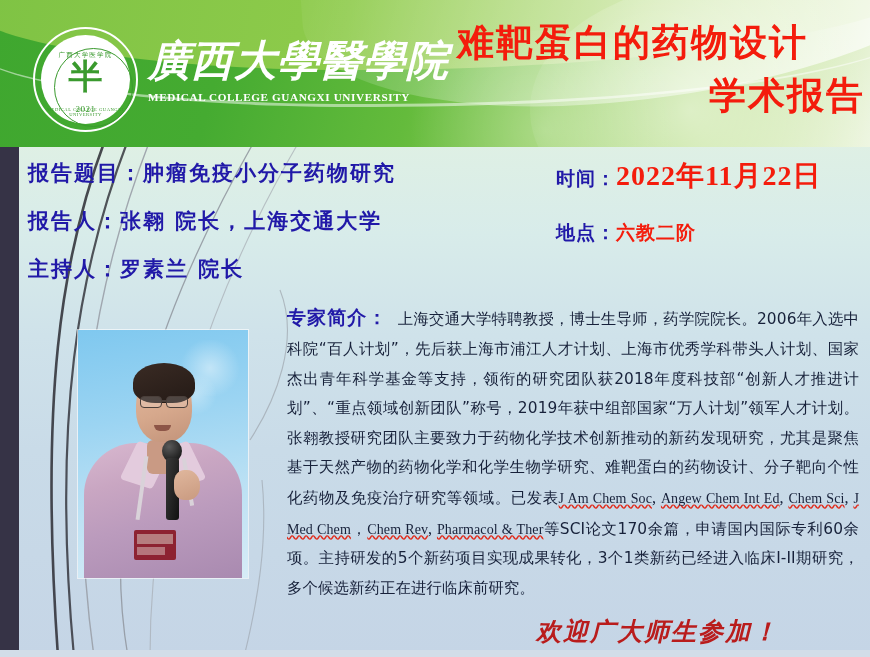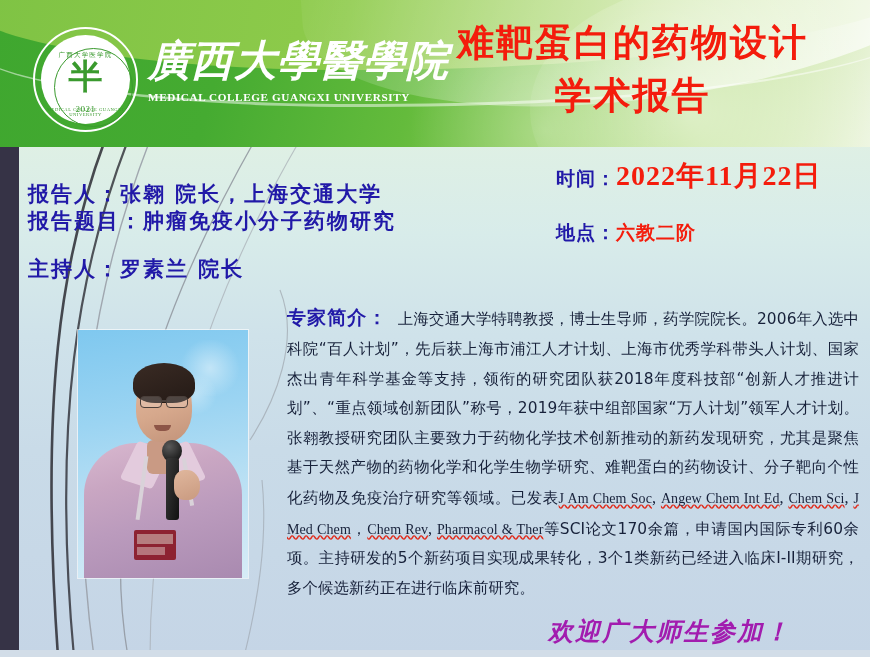--- a/index.html
+++ b/index.html
@@ -61,21 +61,21 @@
   .college-cn{font-family:"DejaVu Sans",sans-serif;font-size:42px;color:#ffffff;font-weight:bold;
     font-style:italic;letter-spacing:1px;line-height:50px;white-space:nowrap;}
   .college-en{font-family:"Liberation Serif",serif;font-size:11.2px;color:#ffffff;font-weight:bold;
     letter-spacing:.6px;margin-top:5px;white-space:nowrap;}
 
   
   .hdr-title{position:absolute;left:400px;top:20px;width:465px;text-align:center;}
   .hdr-title-l1{font-family:"DejaVu Sans",sans-serif;font-size:37px;font-weight:bold;color:#f41c0c;
     letter-spacing:2px;line-height:45px;white-space:nowrap;}
   .hdr-title-l2{font-family:"DejaVu Sans",sans-serif;font-size:37px;font-weight:bold;color:#f41c0c;
-    letter-spacing:2px;line-height:45px;margin-top:8px;}
+    letter-spacing:2px;line-height:45px;margin-top:8px;text-align:right;}
 
   
   .info-left{position:absolute;left:28px;top:160px;width:520px;}
   .info-row{font-family:"DejaVu Sans",sans-serif;font-size:21px;font-weight:bold;color:#2119a8;
     letter-spacing:2px;line-height:27px;white-space:nowrap;}
   .r2{margin-top:21px;}
   .r3{margin-top:21px;}
 
   .info-right{position:absolute;left:556px;top:162px;width:310px;}
   .ir-line{font-family:"DejaVu Sans",sans-serif;font-size:19px;font-weight:bold;color:#2119a8;
@@ -127,22 +127,22 @@
   .bio{position:absolute;left:287px;top:288px;width:572px;}
   .bio-title{font-family:"DejaVu Sans",sans-serif;font-size:19px;font-weight:bold;color:#2119a8;
     letter-spacing:1px;}
   .bio-text{font-family:"DejaVu Sans",sans-serif;font-size:15.4px;color:#17213a;line-height:29.6px;
     text-align:justify;text-justify:inter-character;letter-spacing:.1px;}
   .sp{text-decoration:underline wavy #e02b1c;text-decoration-skip-ink:none;
     font-family:"Liberation Serif",serif;font-size:14px;}
   .lat{font-family:"Liberation Serif",serif;font-size:16.4px;}
 
   
-  .welcome{position:absolute;left:548px;top:615px;font-family:"DejaVu Sans",sans-serif;
-    font-size:25px;font-weight:bold;font-style:italic;color:#a21caf;letter-spacing:2px;white-space:nowrap;}
+  .welcome{position:absolute;left:536px;top:615px;font-family:"DejaVu Sans",sans-serif;
+    font-size:25px;font-weight:bold;font-style:italic;color:#b91c1c;letter-spacing:2px;white-space:nowrap;}
 </style>
 </head>
 <body>
 
 <div class="poster">
 
   <div class="bodybg"></div>
 
   <svg class="curves" viewBox="0 0 870 517" preserveAspectRatio="none">
     <path d="M105 0 C 60 120, 40 260, 58 517" fill="none" stroke="#2c2c33" stroke-width="2.6" opacity=".85"></path>
@@ -180,25 +180,25 @@
       <div class="college-en">MEDICAL COLLEGE GUANGXI UNIVERSITY</div>
     </div>
 
     <div class="hdr-title">
       <div class="hdr-title-l1">难靶蛋白的药物设计</div>
       <div class="hdr-title-l2">学术报告</div>
     </div>
   </div>
 
   <div class="info-left">
+    <div class="info-row">
+      <span>报告题目：</span><span>肿瘤免疫小分子药物研究</span>
+    </div>
     <div class="info-row r2">
       <span>报告人：</span><span>张翱 院长，上海交通大学</span>
-    </div>
-    <div class="info-row">
-      <span>报告题目：</span><span>肿瘤免疫小分子药物研究</span>
     </div>
     <div class="info-row r3">
       <span>主持人：</span><span>罗素兰 院长</span>
     </div>
   </div>
 
   <div class="info-right">
     <div class="ir-line">
       <span>时间：</span><span class="ir-val ir-serif">2022年11月22日</span>
     </div>

